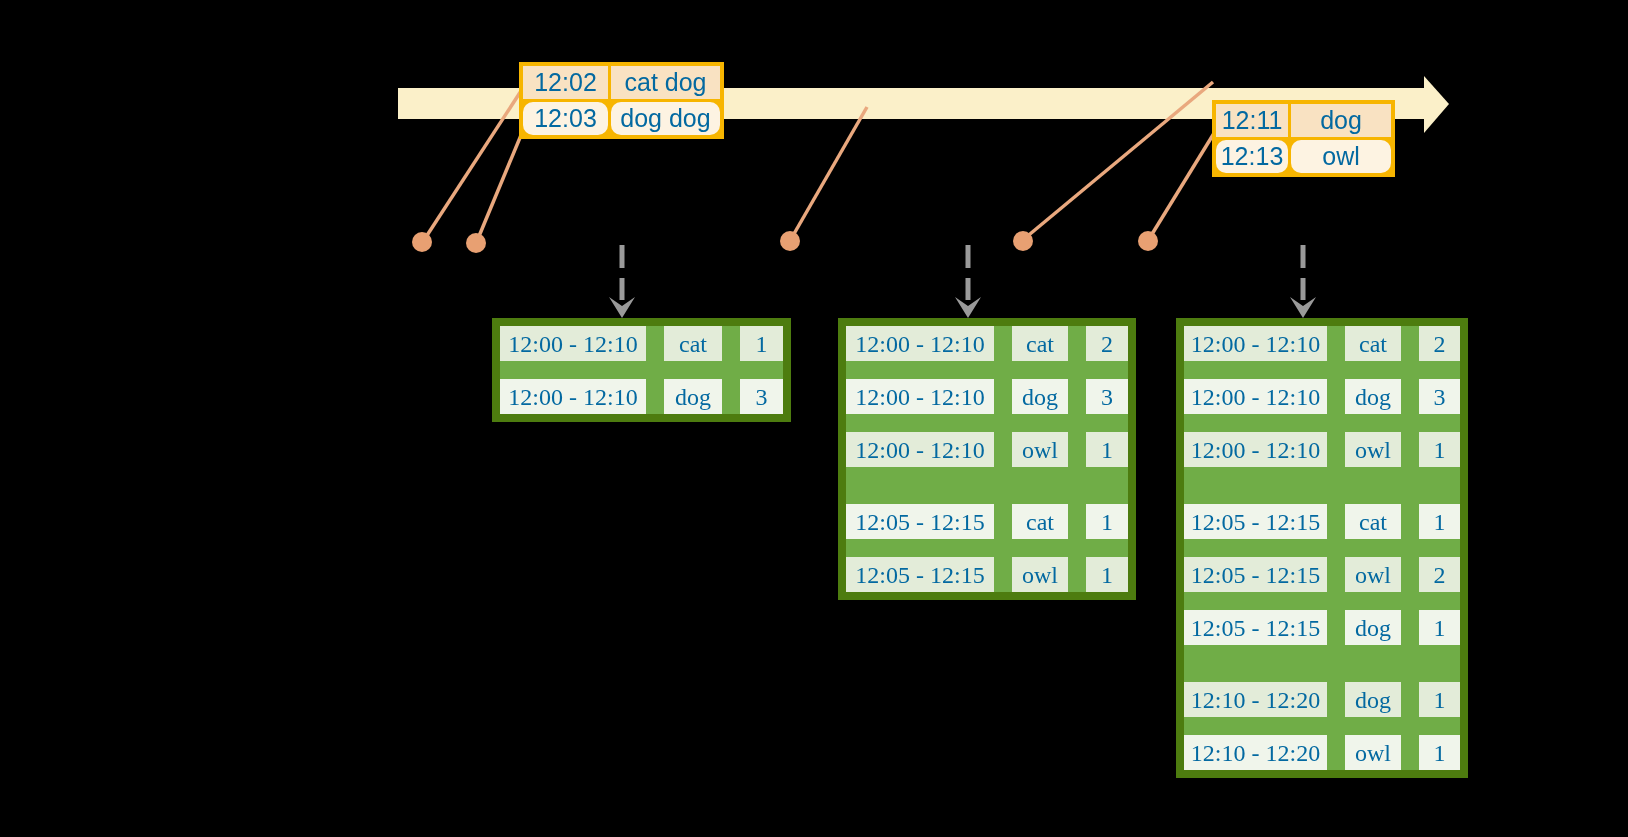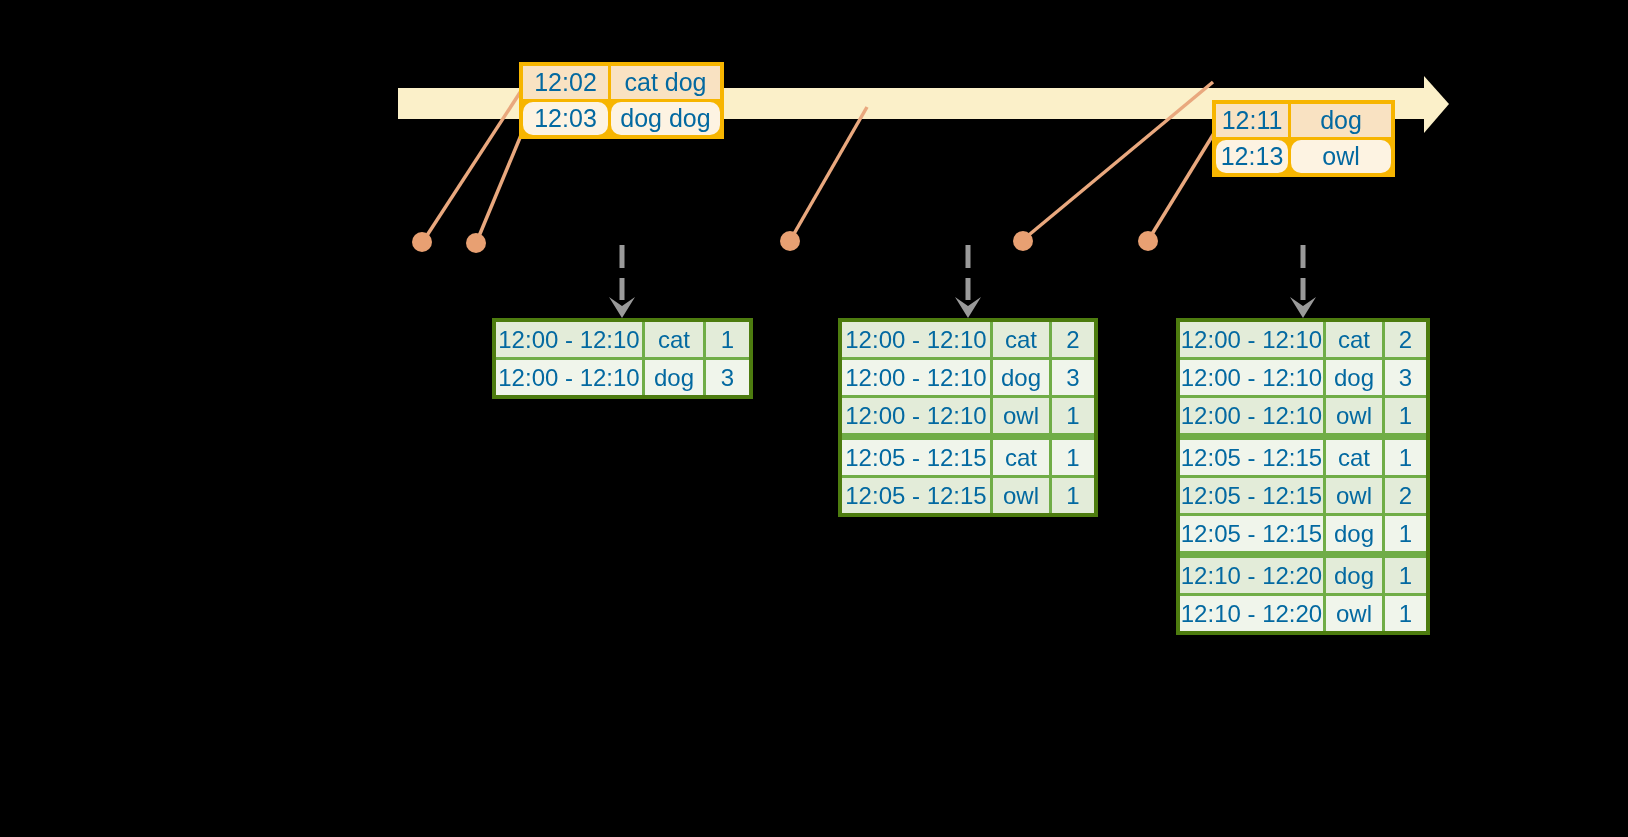--- a/index.html
+++ b/index.html
@@ -19,21 +19,21 @@
   #et1{left:519px;top:62px;grid-template-columns:85px 109px;}
   #et2{left:867px;top:83px;grid-template-columns:83px 114px;}
   #et3{left:1212px;top:56px;grid-template-columns:72px 100px;margin-top:44px;}
   .ecell{height:33px;display:flex;align-items:center;justify-content:center;
          font-size:25px;line-height:1;}
   .ev-dark{background:#F9E2C2;}
   .ev-light{background:#FDF3E2;border-radius:10px;}
   .ev-mid{background:#FBE7CC;}
 
   
-  .result-table{position:absolute;display:grid;gap:3px;background:#70AD47;border:4px solid #4d7c0f;}
+  .result-table{position:absolute;display:grid;gap:18px;background:#70AD47;border:8px solid #4d7c0f;font-family:Liberation Serif, serif;}
   #rt1{left:492px;top:318px;grid-template-columns:146px 58px 43px;}
   #rt2{left:838px;top:318px;grid-template-columns:148px 56px 42px;}
   #rt3{left:1176px;top:318px;grid-template-columns:143px 56px 41px;}
   .rcell{height:35px;display:flex;align-items:center;justify-content:center;
          font-size:24px;line-height:1;}
   .rw-dark{background:#E3ECD9;}
   .rw-light{background:#F0F5EB;}
   .group-sep{grid-column:1 / -1;height:1px;background:#70AD47;}
 </style>
 </head>

